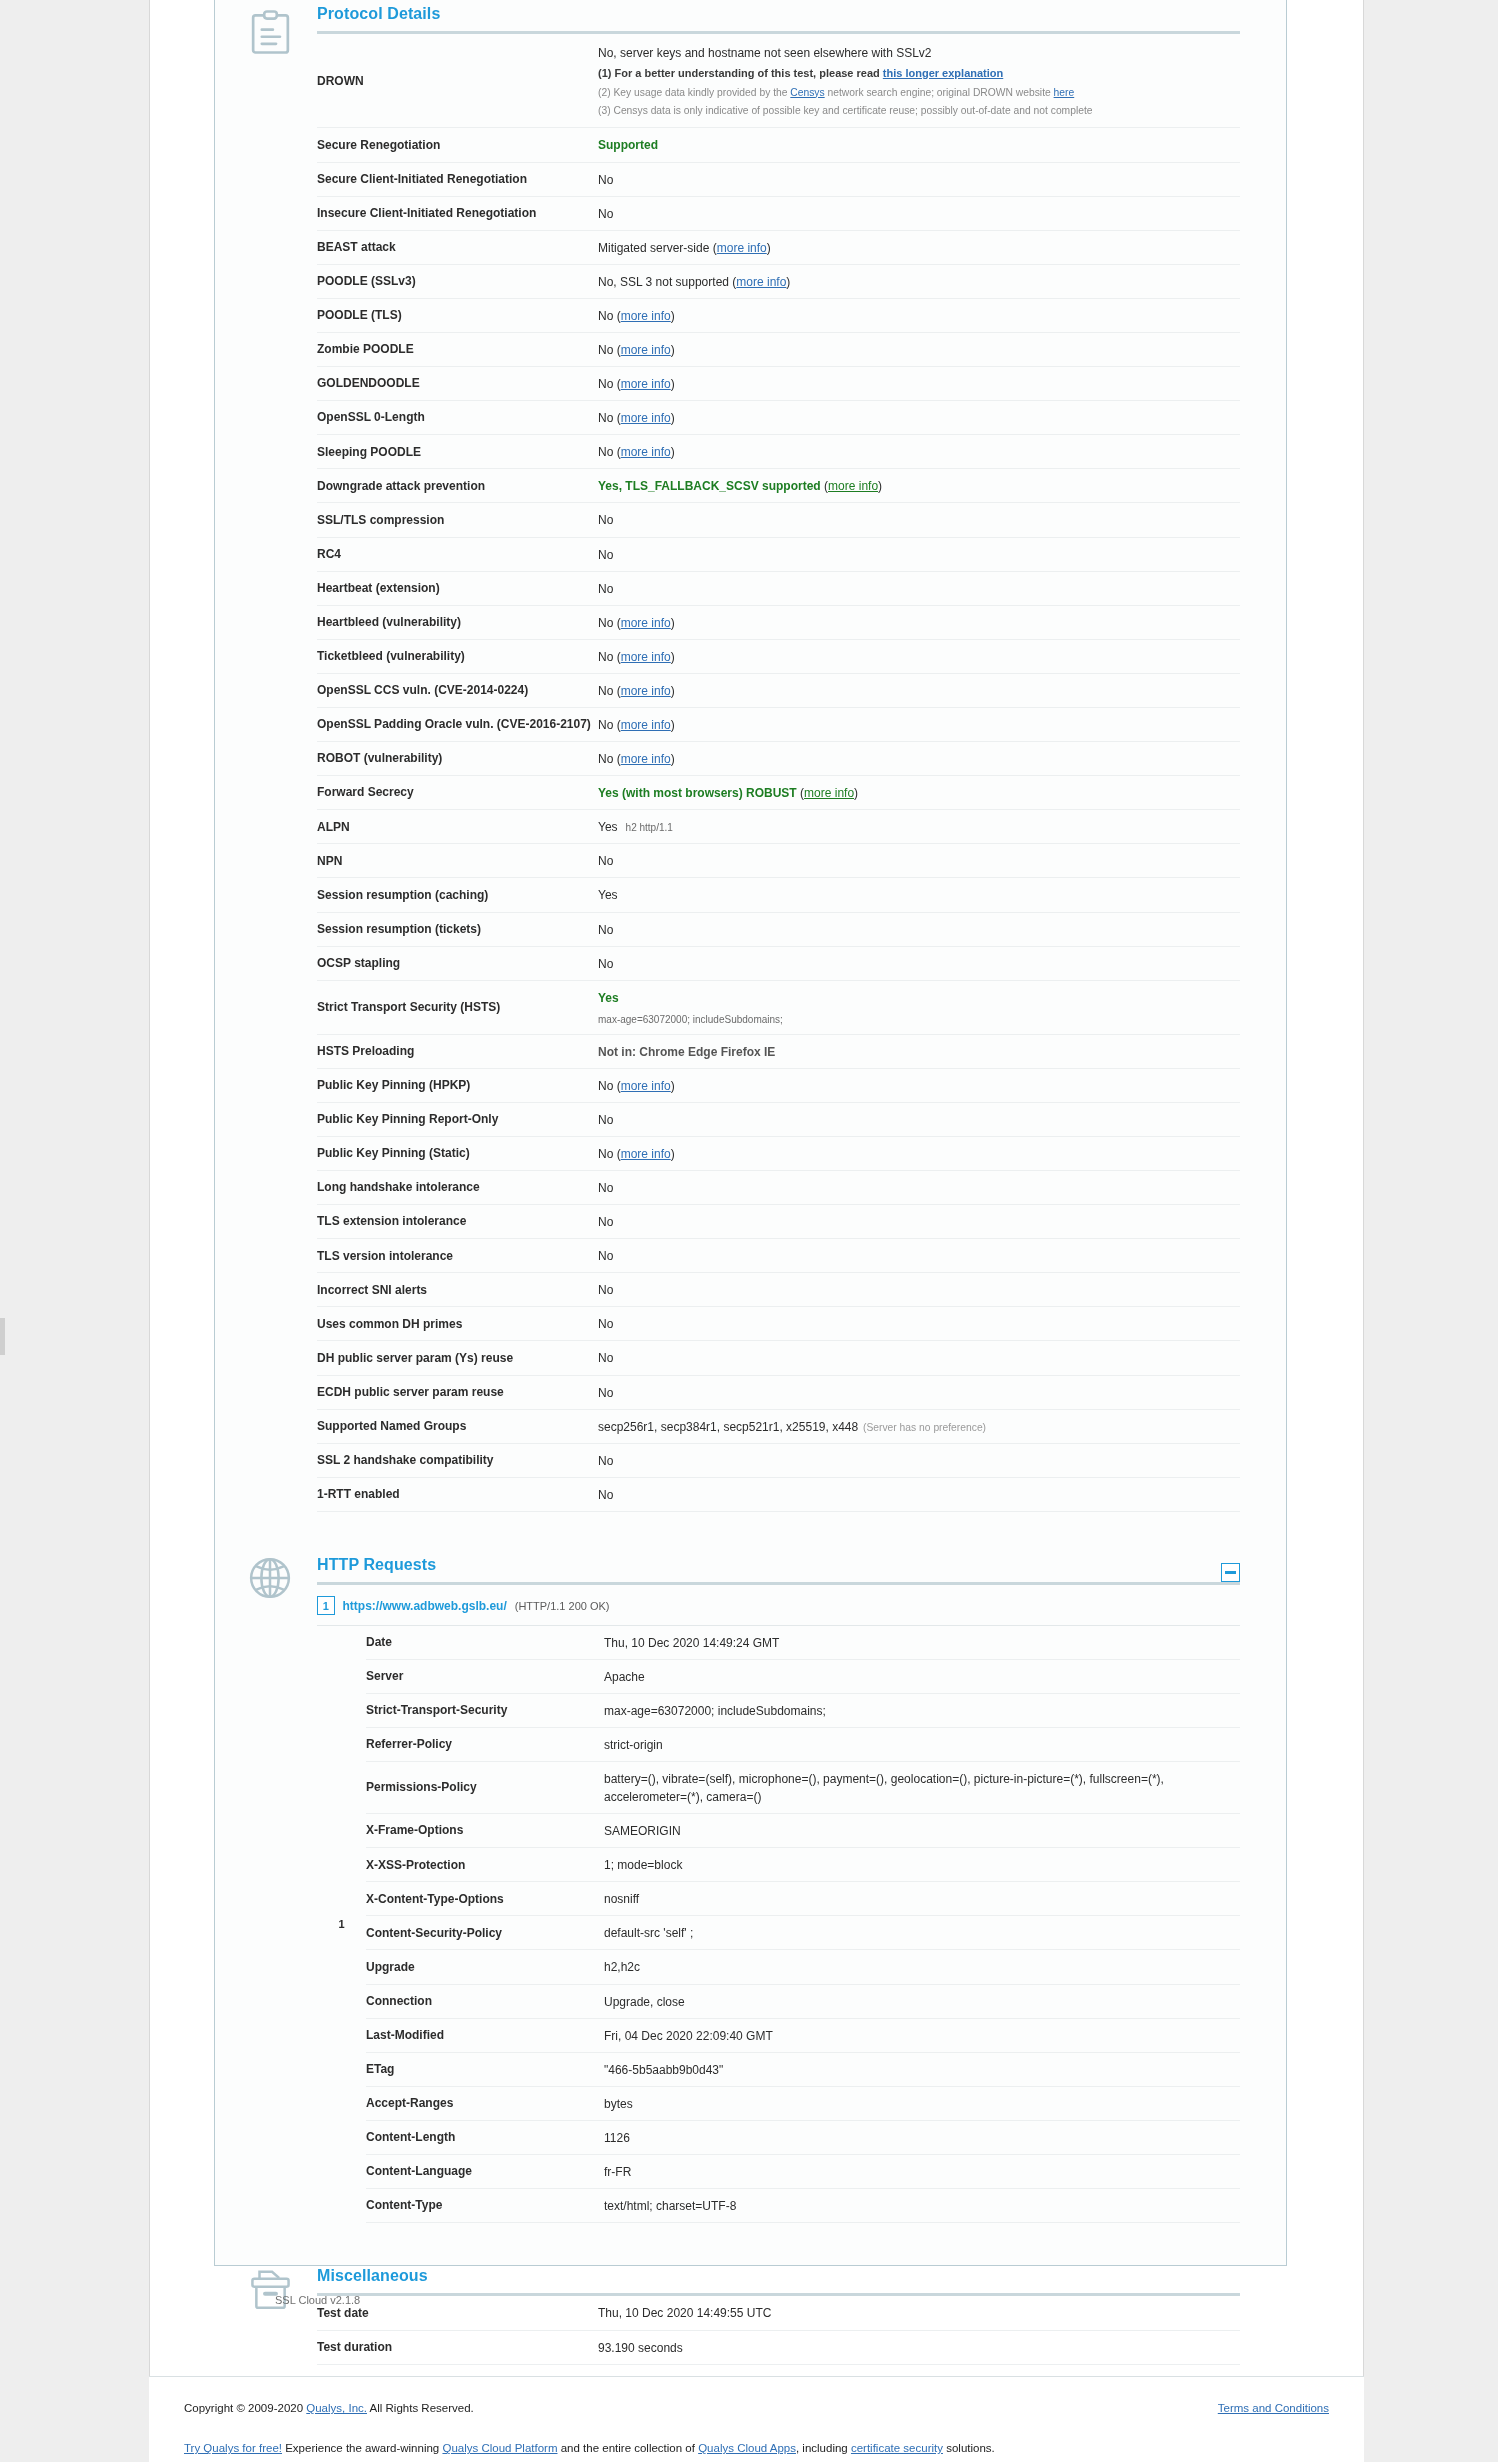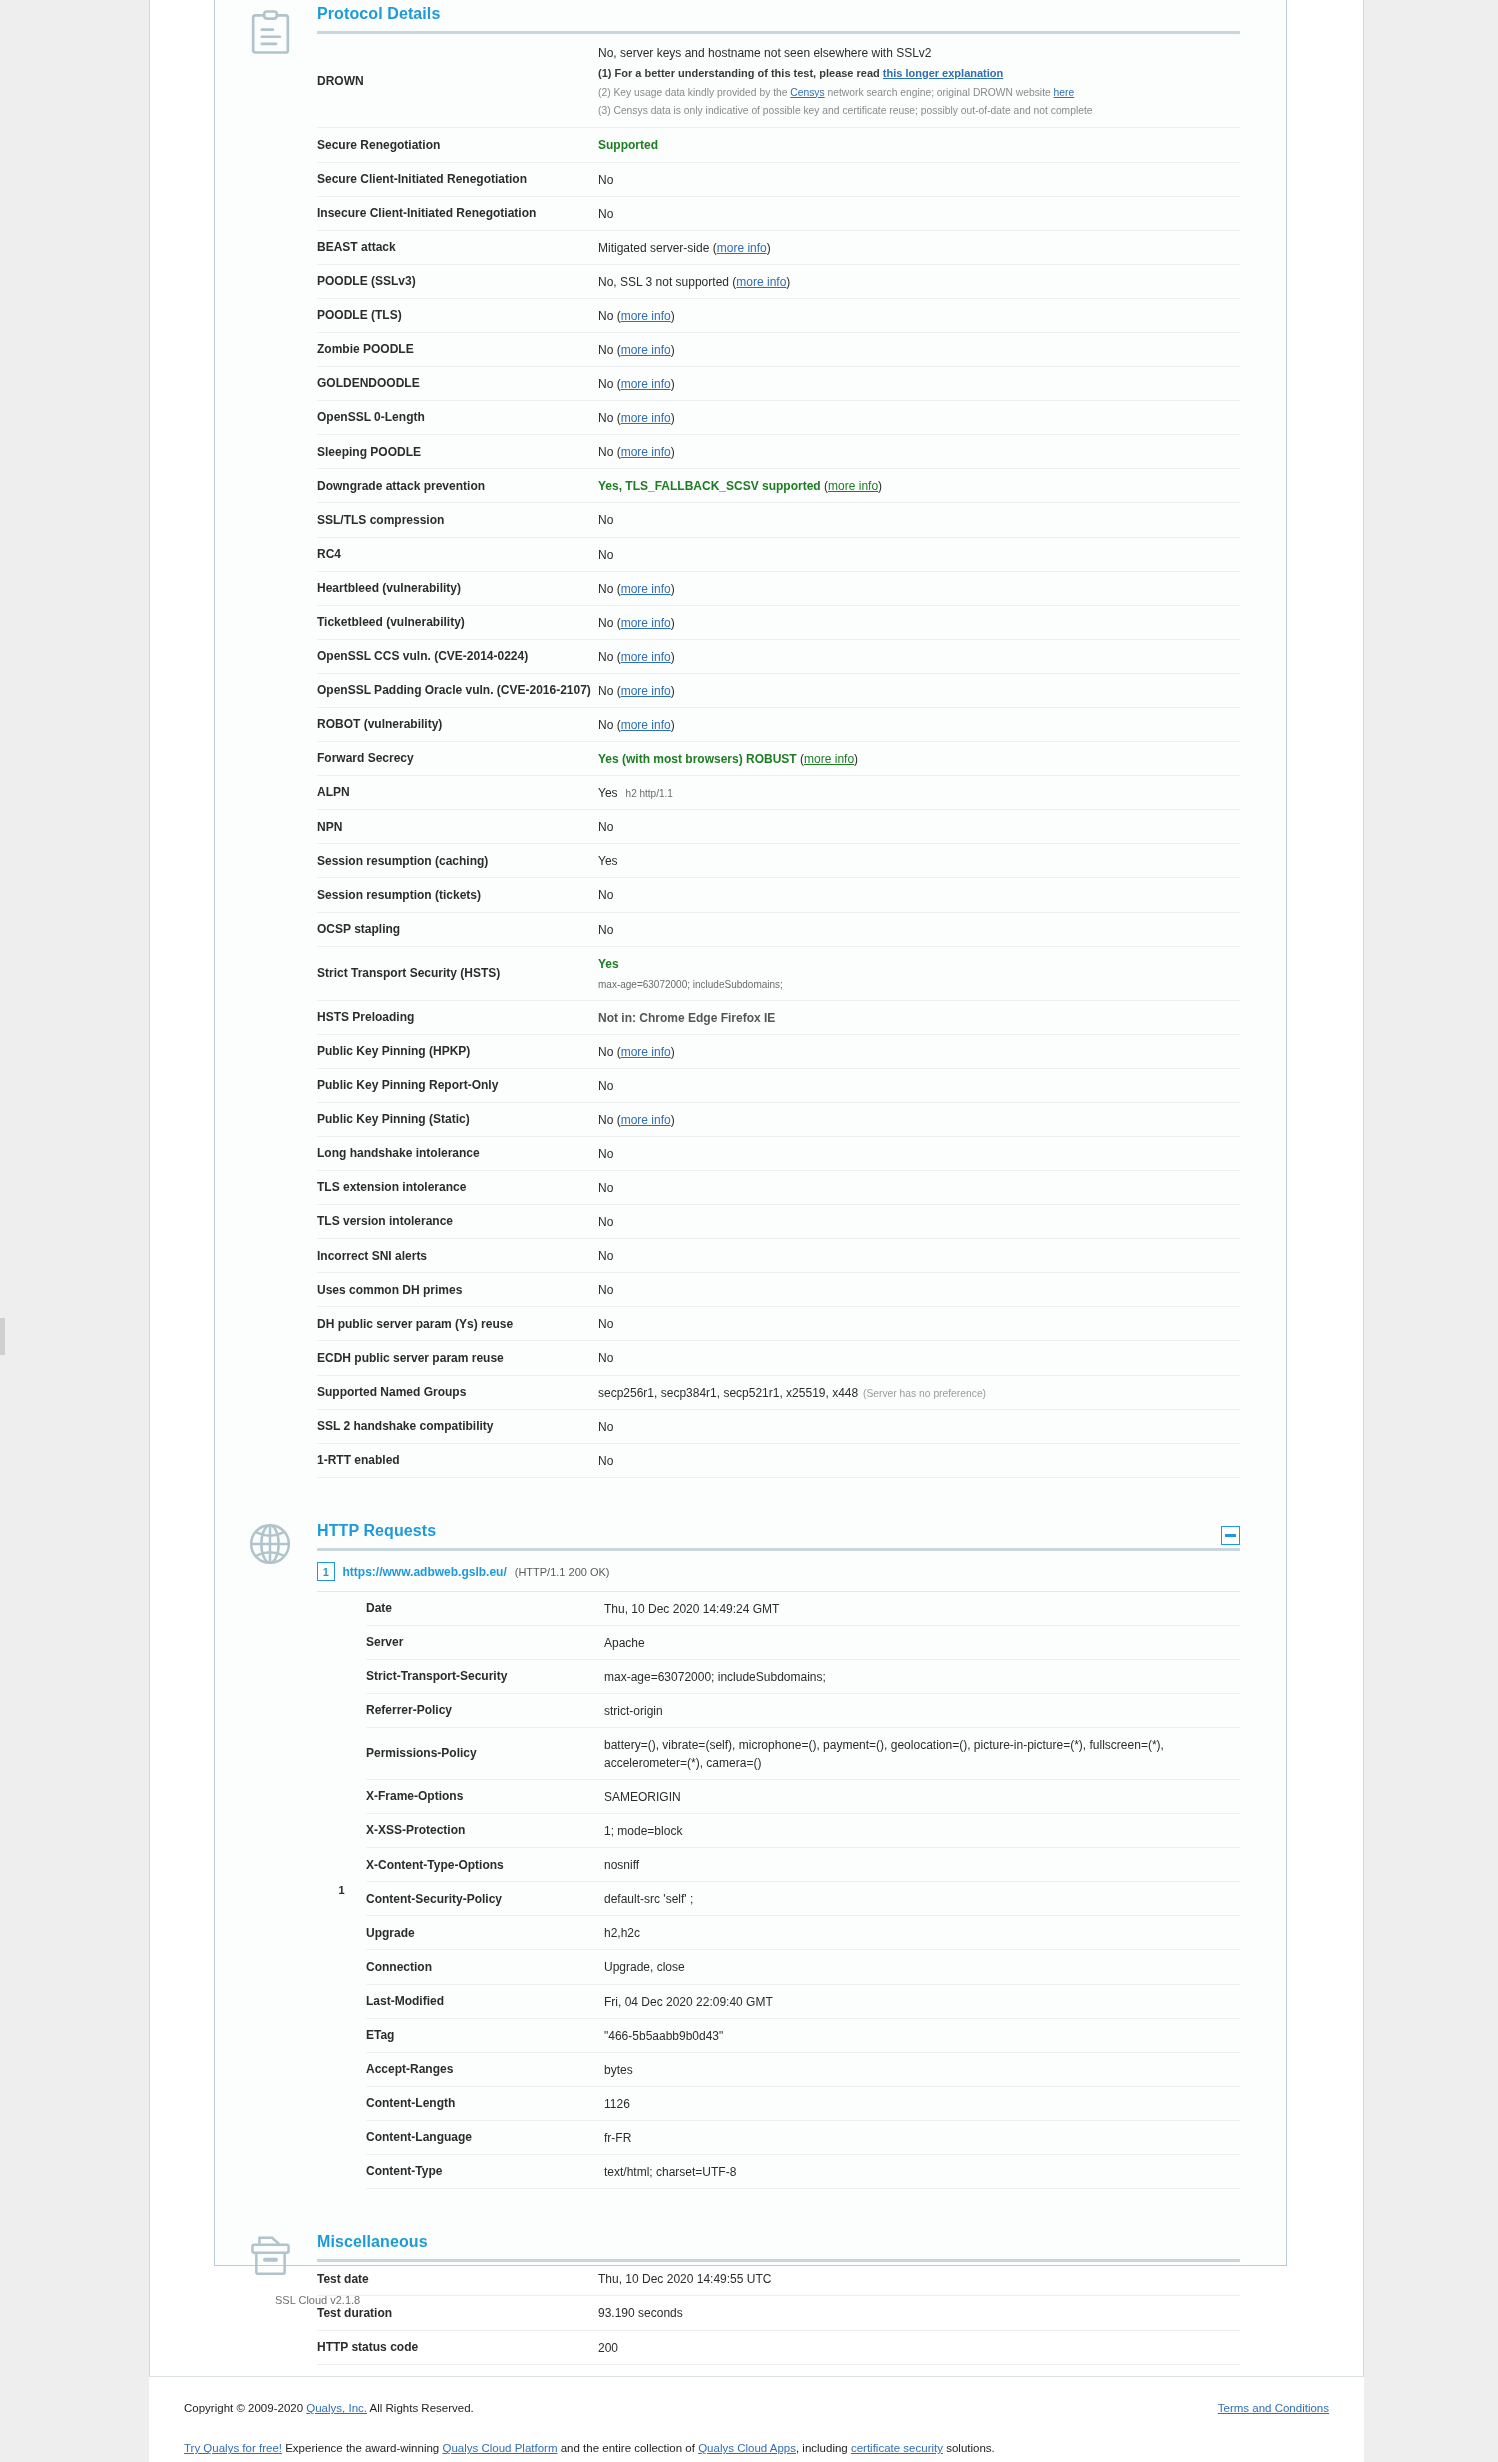--- a/index.html
+++ b/index.html
@@ -59,21 +59,21 @@
     display: flex;
     justify-content: center;
   }
   .sec-body {
     margin-left: 102px;
     margin-right: 46px;
   }
   .sec-head {
     position: relative;
     display: flex;
-    align-items: center;
+    align-items: flex-end;
     justify-content: space-between;
   }
   .sec-title {
     color: #1e9ada;
     font-size: 16px;
     font-weight: bold;
     letter-spacing: 0.1px;
     padding-bottom: 8px;
   }
   .sec-rule {
@@ -275,20 +275,24 @@
                   </tr>
                   <tr>
                     <td class="k">SSL/TLS compression</td>
                     <td class="v"><span>No</span></td>
                   </tr>
                   <tr>
                     <td class="k">RC4</td>
                     <td class="v"><span>No</span></td>
                   </tr>
                   <tr>
+                    <td class="k">Heartbeat (extension)</td>
+                    <td class="v"><span>No</span></td>
+                  </tr>
+                  <tr>
                     <td class="k">Heartbleed (vulnerability)</td>
                     <td class="v"><span>No</span> (<a class="lnk">more info</a>)</td>
                   </tr>
                   <tr>
                     <td class="k">Ticketbleed (vulnerability)</td>
                     <td class="v"><span>No</span> (<a class="lnk">more info</a>)</td>
                   </tr>
                   <tr>
                     <td class="k">OpenSSL CCS vuln. (CVE-2014-0224)</td>
                     <td class="v"><span>No</span> (<a class="lnk">more info</a>)</td>

